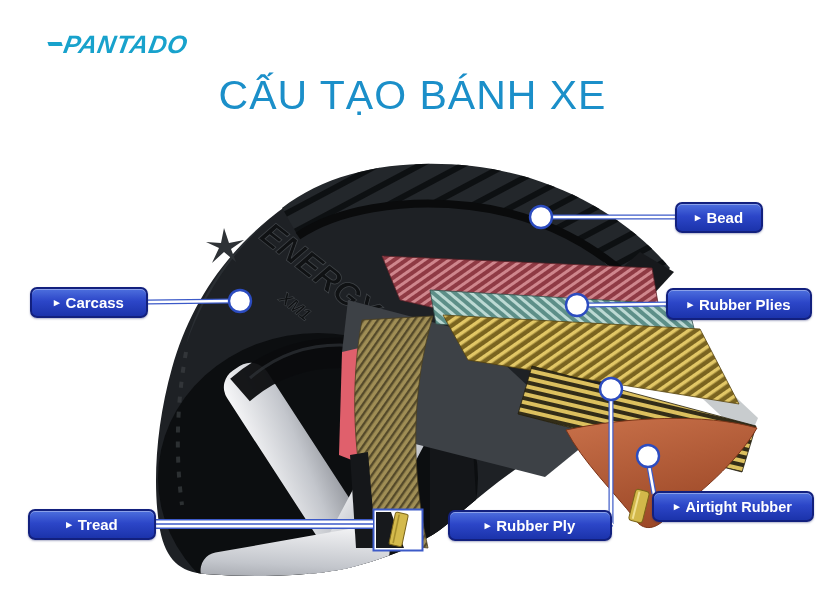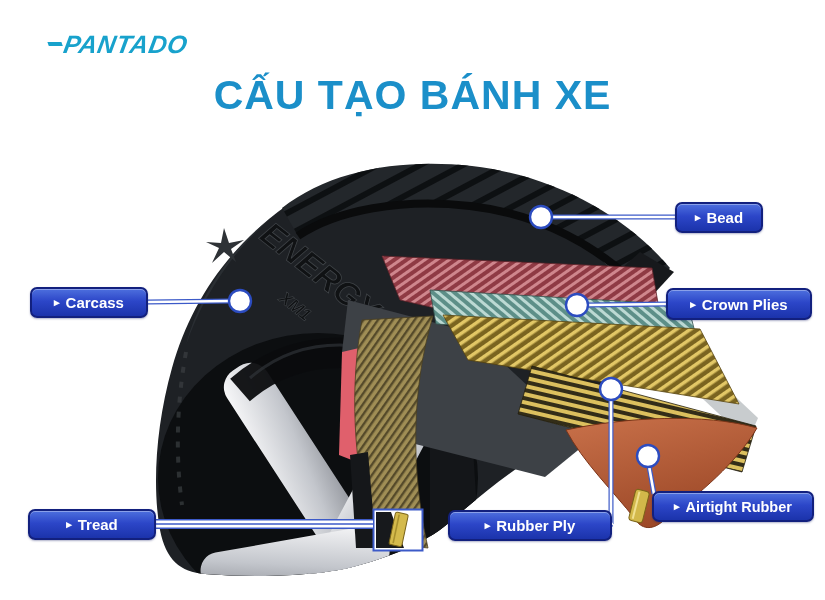--- a/index.html
+++ b/index.html
@@ -4,21 +4,21 @@
 <style>
   html,body{margin:0;padding:0;background:#ffffff;}
   #stage{position:relative;width:825px;height:600px;background:#ffffff;overflow:hidden;
          font-family:"Liberation Sans",sans-serif;}
   
   .logo{position:absolute;left:48px;top:30px;font-size:25px;font-weight:bold;
         font-style:italic;letter-spacing:.5px;color:#18a2cc;transform:skewX(-10deg);}
   .logo:before{content:"";display:inline-block;width:14px;height:4px;background:#18a2cc;
         margin-right:2px;vertical-align:7px;transform:skewX(28deg);}
   .title{position:absolute;left:0;right:0;top:72px;text-align:center;font-size:41px;
-        font-weight:700;letter-spacing:1px;color:#1b8fc9;}
+        font-weight:400;letter-spacing:1px;color:#1b8fc9;}
   
   .chip{position:absolute;display:flex;align-items:center;justify-content:center;gap:6px;
         background:linear-gradient(180deg,#4d6fde 0%,#2c46c8 45%,#1b33ab 100%);
         border:2px solid #12207e;border-radius:7px;color:#ffffff;font-weight:bold;
         font-size:15px;box-sizing:border-box;box-shadow:0 1px 2px rgba(20,30,100,.35),
         inset 0 1px 0 rgba(255,255,255,.35);}
   .chip .arr{font-size:11px;line-height:1;}
   #chip-tread{left:675px;top:202px;width:88px;height:31px;}
   #chip-crown{left:666px;top:288px;width:146px;height:32px;}
   #chip-sidewall{left:30px;top:287px;width:118px;height:31px;}
@@ -171,21 +171,21 @@
   <div class="logo">PANTADO</div>
   <div class="title">CẤU TẠO BÁNH XE</div>
 
   <div class="chip" id="chip-tread">
     <span class="arr">▸</span>
     <span>Bead</span>
   </div>
 
   <div class="chip" id="chip-crown">
     <span class="arr">▸</span>
-    <span>Crown Plies</span>
+    <span>Rubber Plies</span>
   </div>
 
   <div class="chip" id="chip-sidewall">
     <span class="arr">▸</span>
     <span>Carcass</span>
   </div>
 
   <div class="chip" id="chip-bead">
     <span class="arr">▸</span>
     <span>Tread</span>

